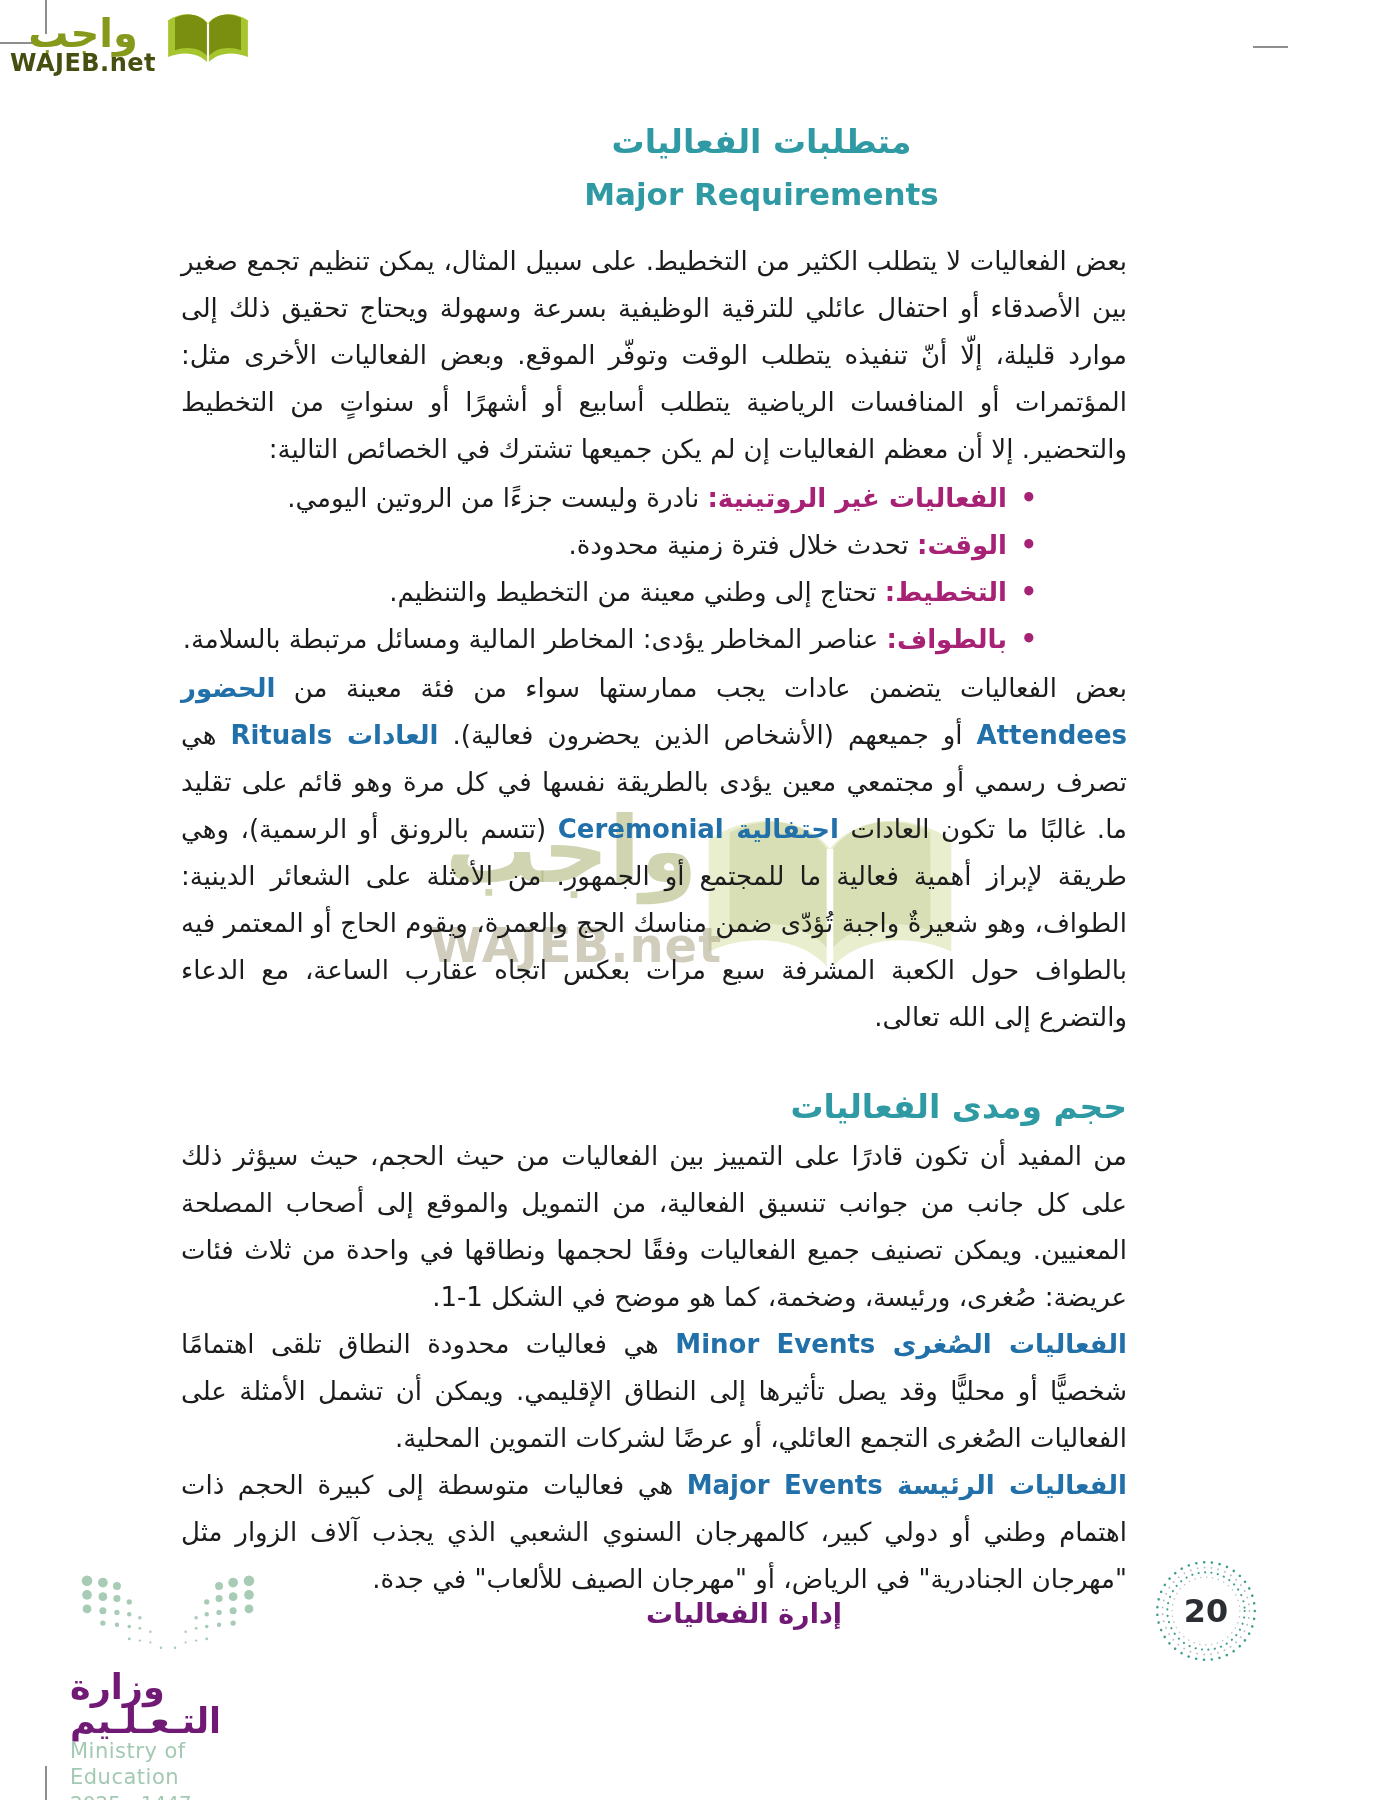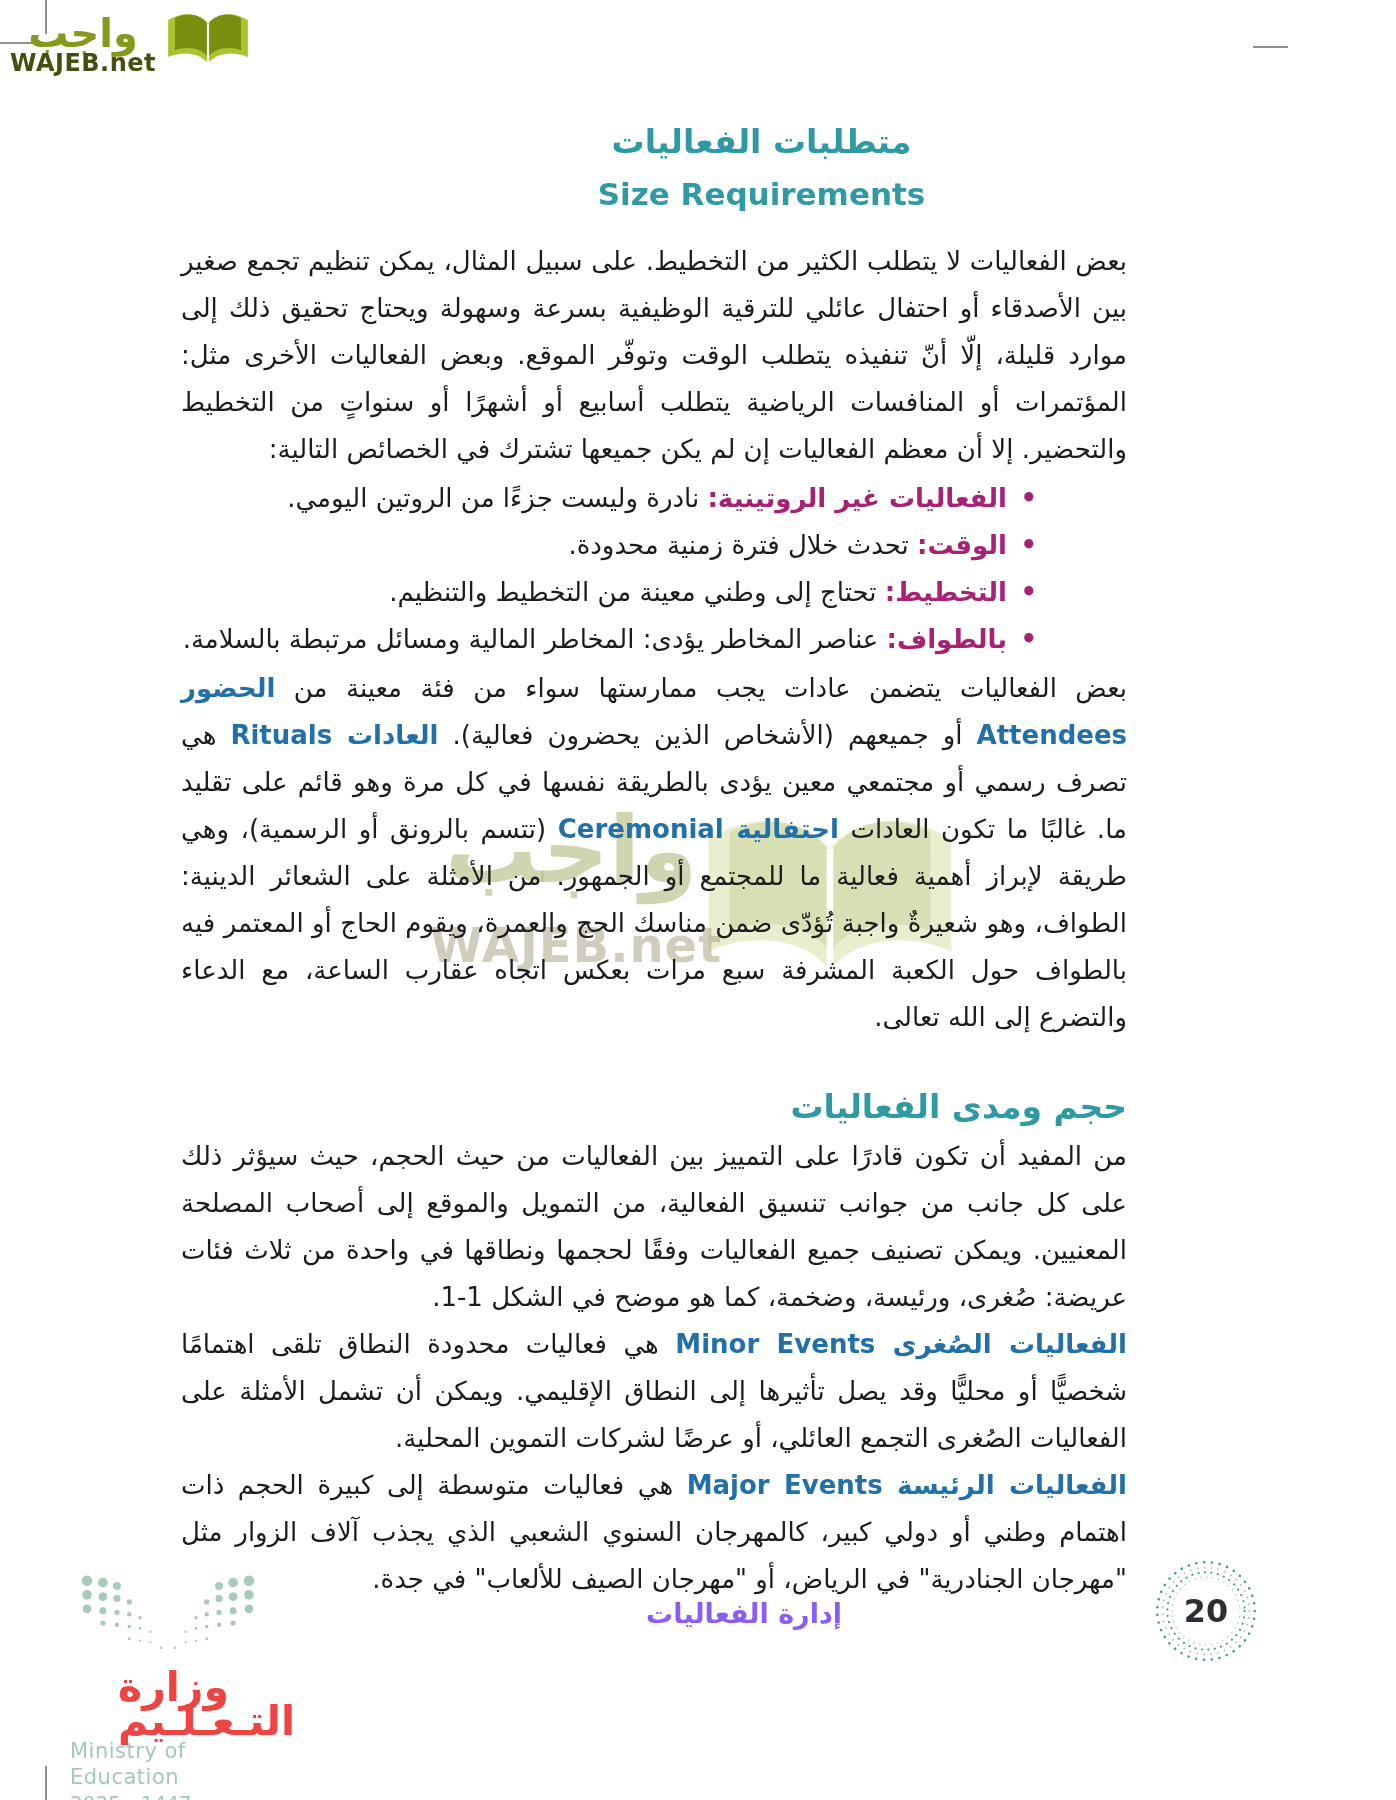--- a/index.html
+++ b/index.html
@@ -78,32 +78,32 @@
   .bullets li .dot {
     position: absolute; right: 2px; top: 0;
     color: #a72275; font-size: 26px; font-weight: bold;
   }
   .lead { color: #a72275; font-weight: bold; }
   .mt { margin-top: 40px; text-align: right; }
 
   
   .ministry { position: absolute; left: 70px; top: 1572px; width: 215px; z-index: 2; }
   .ministry svg { width: 196px; height: 88px; display: block; margin-bottom: 10px; }
-  .ministry-ar { font-size: 41px; font-weight: bold; color: #ef4444; line-height: 34px; margin-left: 48px; }
+  .ministry-ar { font-size: 35px; font-weight: bold; color: #701a75; line-height: 34px; }
   .ministry-en { font-size: 21px; color: #a3c9b3; line-height: 26px; letter-spacing: 0.5px; }
   .ministry-years { font-size: 20px; color: #a3c9b3; line-height: 26px; }
 
   .chapter-label {
     position: absolute;
     top: 1598px;
     right: 446px;
     direction: rtl;
     font-size: 27px;
     font-weight: bold;
-    color: #8b5cf6;
+    color: #701a75;
     z-index: 2;
   }
   .page-badge { position: absolute; left: 1153px; top: 1556px; width: 106px; height: 110px; z-index: 2; }
   .page-badge text { font-family: "DejaVu Sans", sans-serif; font-weight: bold; }
 </style>
 </head>
 <body>
 
 <div class="page">
 
@@ -132,21 +132,21 @@
       <path d="M17,15 C34,6 52,11 60,24 C68,11 86,6 103,15 L103,57 C86,51 68,55 60,66 C52,55 34,51 17,57 Z" fill="rgba(140,158,42,0.55)"></path>
       <rect x="58.6" y="22" width="2.8" height="52" fill="#ffffff"></rect>
     </svg>
     <div class="wm-ar">واجب</div>
     <div class="wm-net">WAJEB.net</div>
   </div>
 
   <main class="content">
 
     <h2 class="h-ar">متطلبات الفعاليات</h2>
-    <h3 class="h-en">Size Requirements</h3>
+    <h3 class="h-en">Major Requirements</h3>
 
     <p class="body-p">بعض الفعاليات لا يتطلب الكثير من التخطيط. على سبيل المثال، يمكن تنظيم تجمع صغير بين الأصدقاء أو احتفال عائلي للترقية الوظيفية بسرعة وسهولة ويحتاج تحقيق ذلك إلى موارد قليلة، إلّا أنّ تنفيذه يتطلب الوقت وتوفّر الموقع. وبعض الفعاليات الأخرى مثل: المؤتمرات أو المنافسات الرياضية يتطلب أسابيع أو أشهرًا أو سنواتٍ من التخطيط والتحضير. إلا أن معظم الفعاليات إن لم يكن جميعها تشترك في الخصائص التالية:</p>
 
     <ul class="bullets">
       <li>
         <span class="dot">•</span><span class="lead">الفعاليات غير الروتينية:</span><span> نادرة وليست جزءًا من الروتين اليومي.</span>
       </li>
       <li>
         <span class="dot">•</span><span class="lead">الوقت:</span><span> تحدث خلال فترة زمنية محدودة.</span>
       </li>

